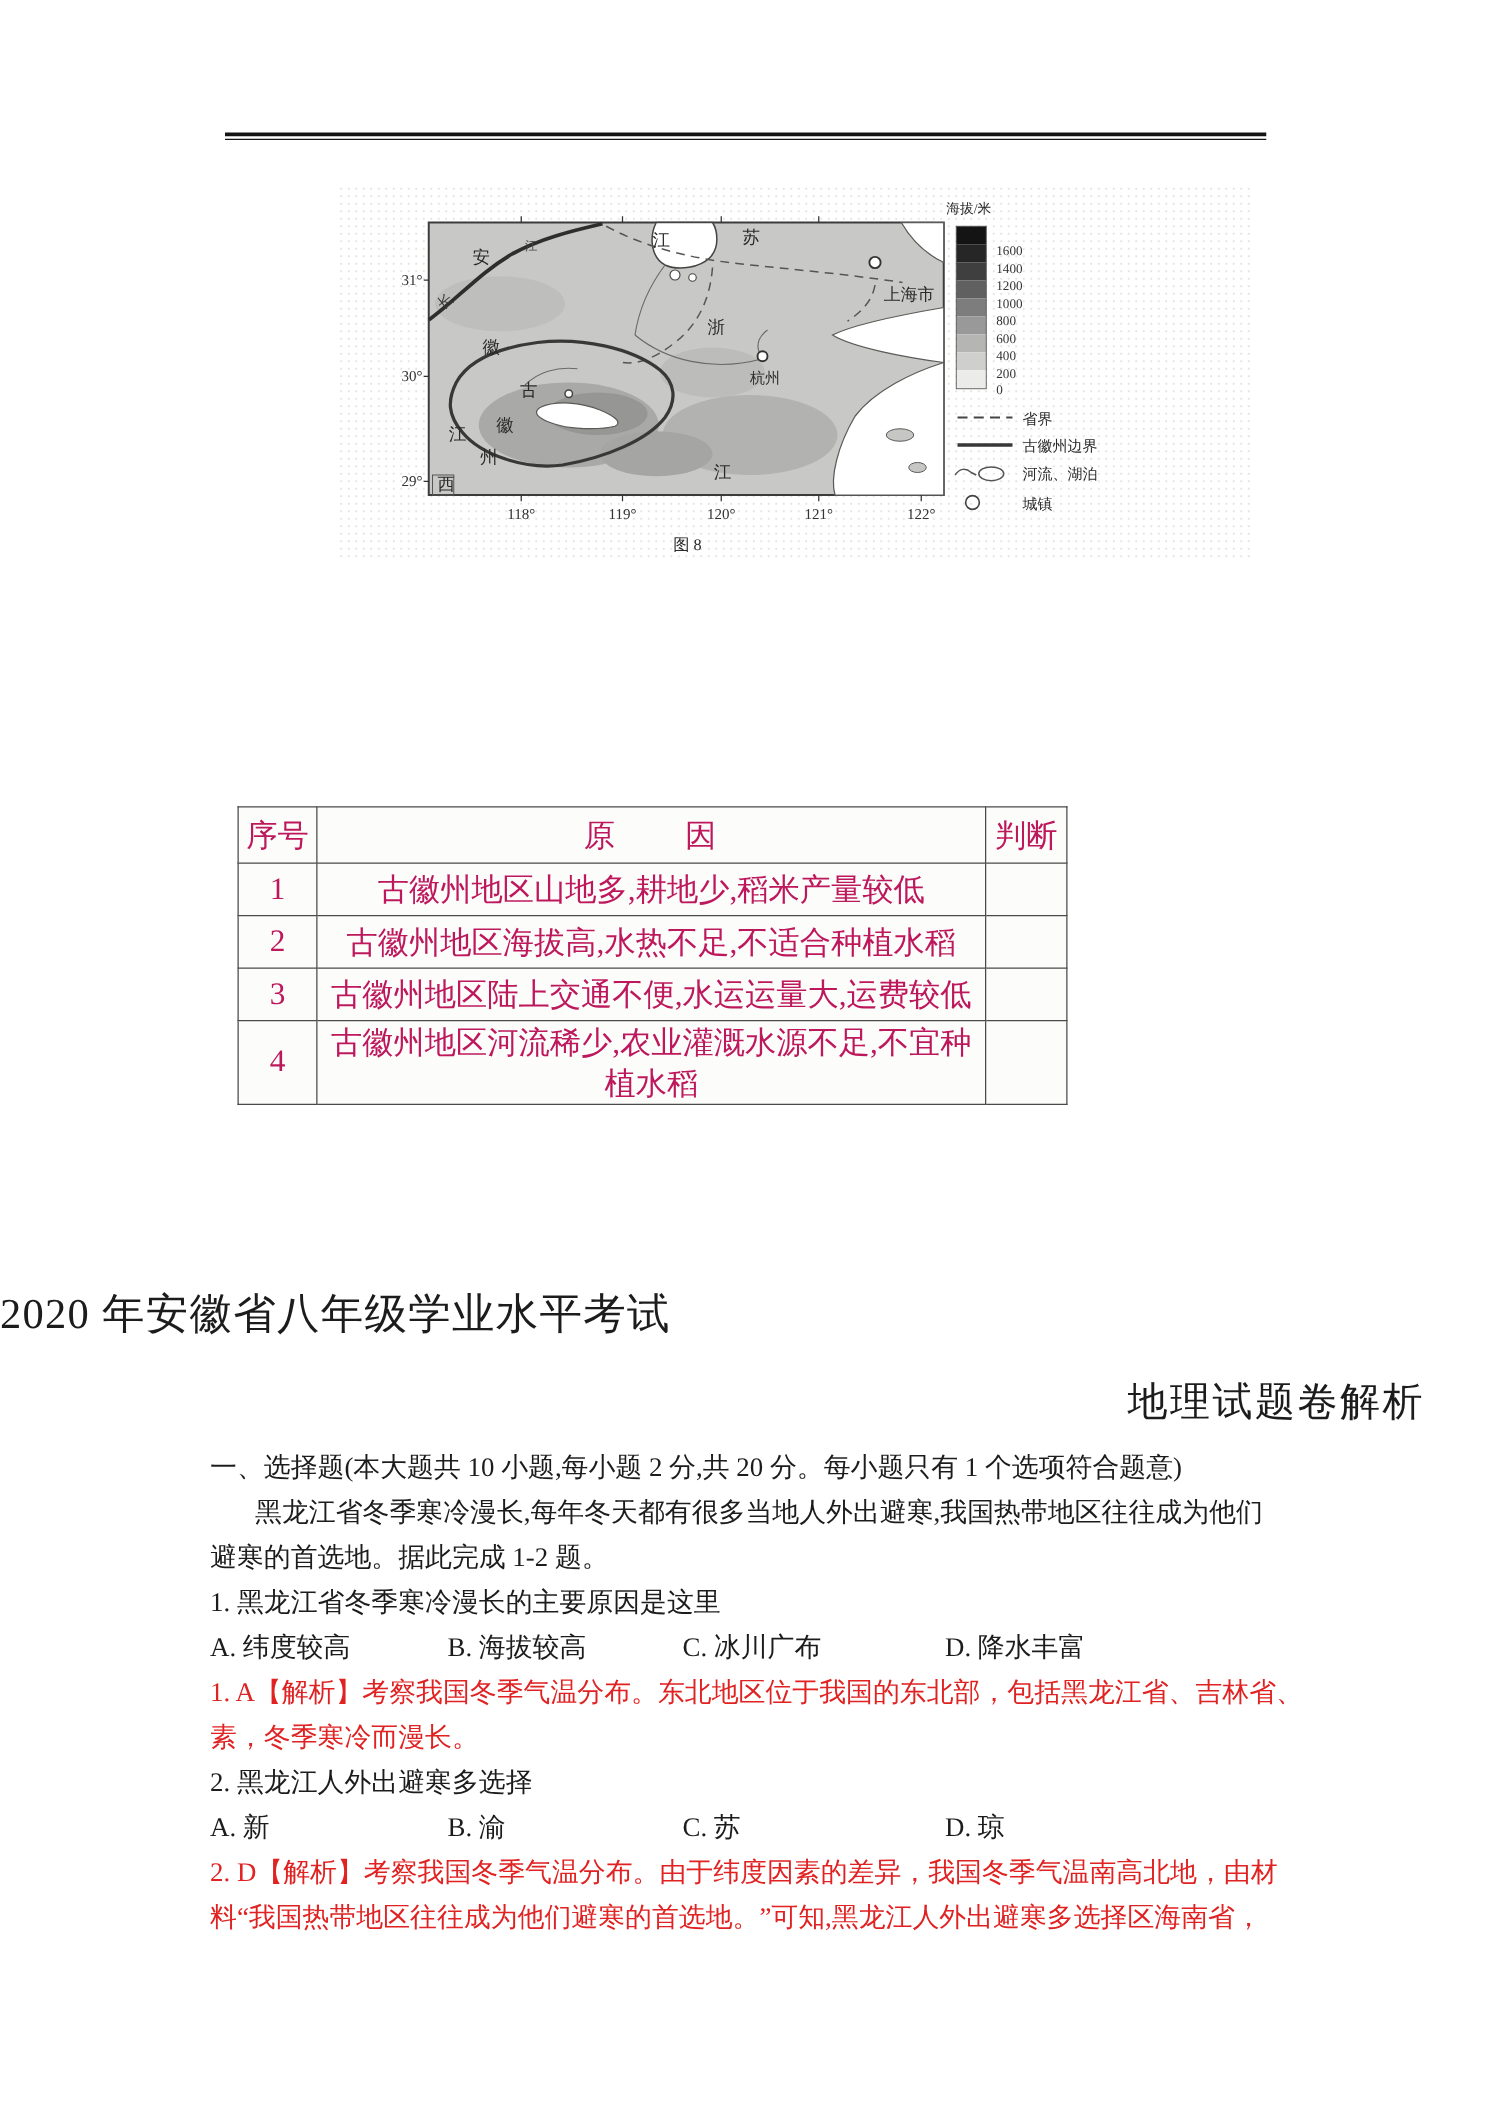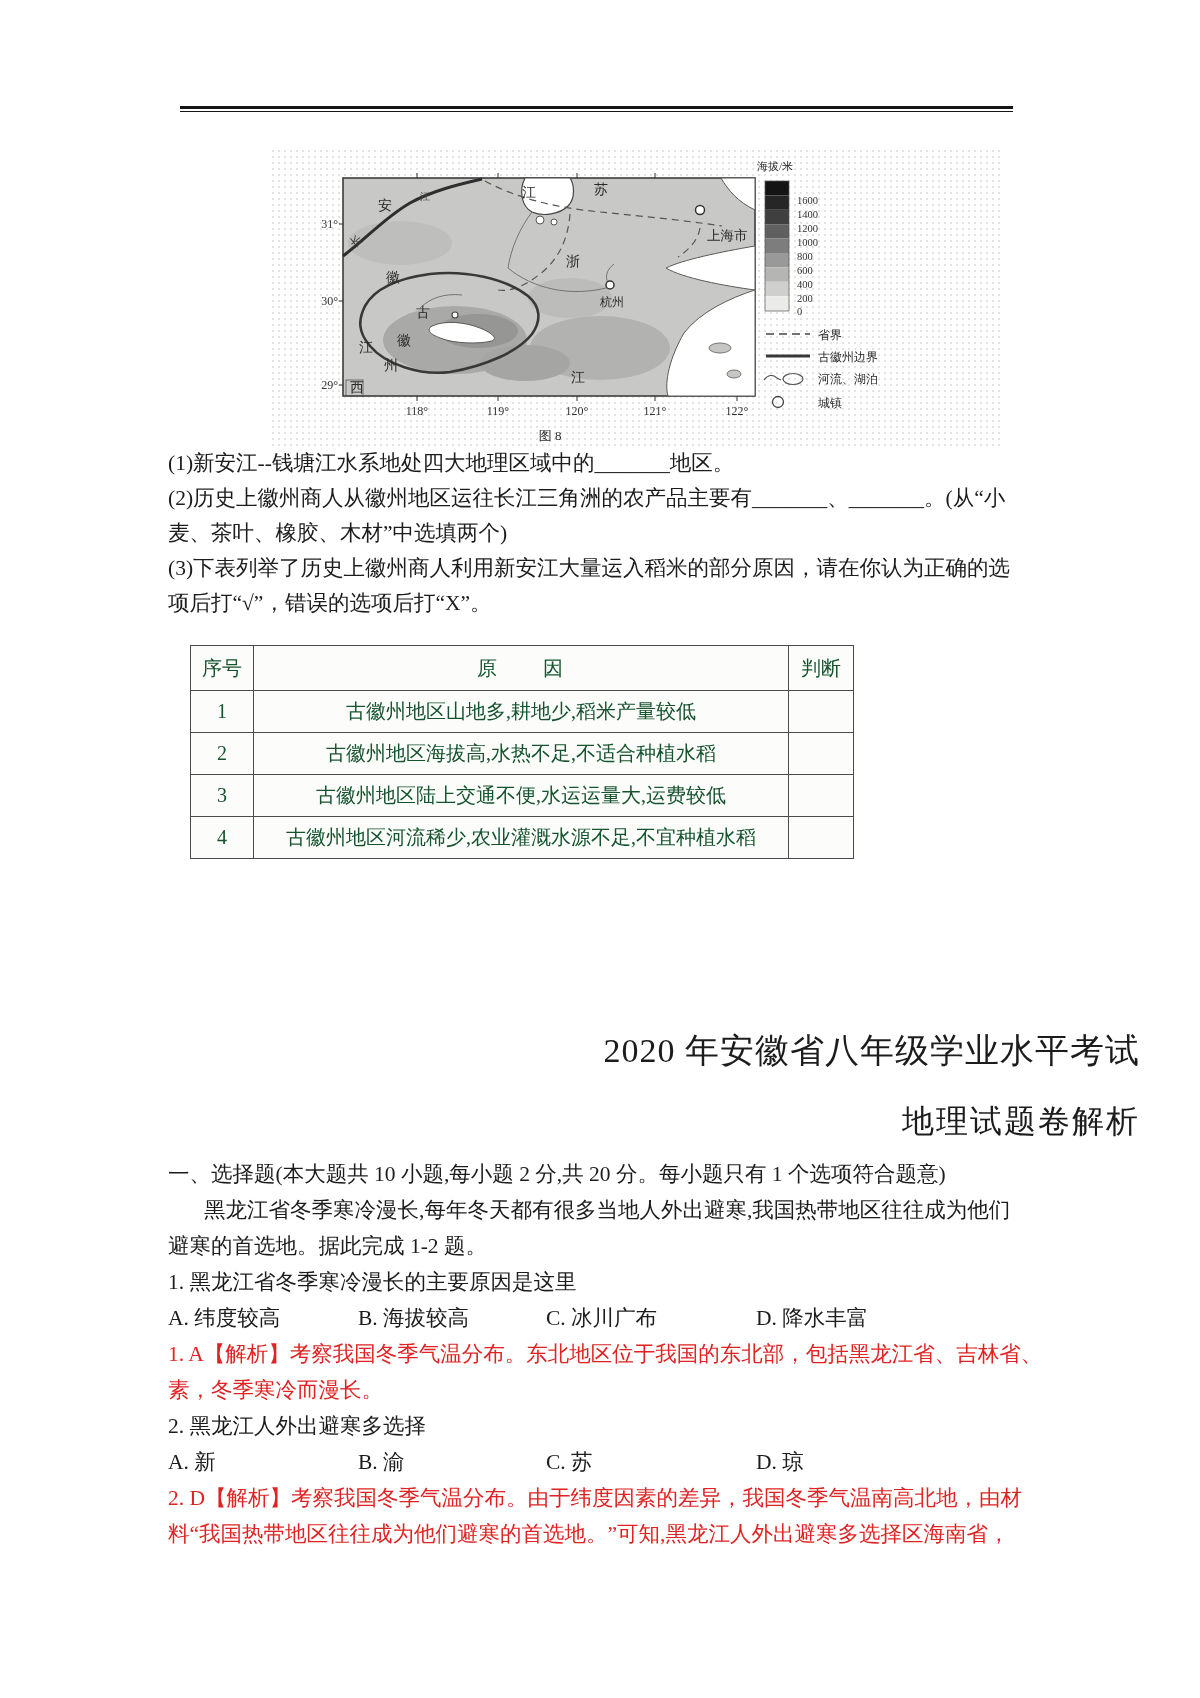--- a/index.html
+++ b/index.html
@@ -13,32 +13,32 @@
   }
   .figure {
     position:absolute; left:270px; top:148px; width:730px; height:300px;
     background-image:radial-gradient(#e3e3e1 0.8px, transparent 0.9px);
     background-size:6px 6px;
   }
   .qblock { position:absolute; left:168px; top:446px; width:886px; font-size:21.5px; line-height:35px; }
   .qline { height:35px; white-space:nowrap; }
   .qtable {
     position:absolute; left:190px; top:645px; width:664px;
-    border-collapse:collapse; font-size:20px; color:#14532d;
+    border-collapse:collapse; font-size:25px; color:#be185d;
     background:#fcfcfb;
   }
   .qtable td, .qtable th {
     border:1.6px solid #4a4a4a; font-weight:normal; height:41px; padding:0;
   }
   .qtable tr.hdr th { height:44px; }
   .col-no   { width:62px;  text-align:center; }
   .col-res  { text-align:center; padding-left:14px; }
   .qtable th.col-res { text-align:center; padding-left:0; letter-spacing:2px; }
   .col-jud  { width:64px; text-align:center; }
-  .title1 { position:absolute; left:0; top:1028px; width:1140px; text-align:right; font-size:34px; letter-spacing:1px; }
+  .title1 { position:absolute; left:0; top:1028px; width:1140px; text-align:left; font-size:34px; letter-spacing:1px; }
   .title2 { position:absolute; left:0; top:1100px; width:1140px; text-align:right; font-size:32px; letter-spacing:2px; }
   .exam { position:absolute; left:168px; top:1156px; width:886px; font-size:21.5px; line-height:36px;font-family:Liberation Serif, serif; }
   .eline { height:36px; white-space:nowrap; }
   .indent { padding-left:36px; }
   .opts { display:flex; }
   .opt-a { width:190px; } .opt-b { width:188px; } .opt-c { width:210px; } .opt-d { flex:1; }
   .red { color:var(--analysis-red,#e02020); }
   svg text { font-family:"Liberation Serif","DejaVu Serif",serif; }
 </style>
 </head>
@@ -180,27 +180,20 @@
         <ellipse cx="523" cy="231" rx="10" ry="5.5" fill="none" stroke="#555555" stroke-width="1.2"></ellipse>
         <text x="548" y="235" font-size="12" fill="#2a2a2a">河流、湖泊</text>
         <circle cx="508" cy="254" r="5.5" fill="none" stroke="#444444" stroke-width="1.3"></circle>
         <text x="548" y="259" font-size="12" fill="#2a2a2a">城镇</text>
       </g>
 
       <text x="280" y="292" font-size="13" fill="#2a2a2a" text-anchor="middle">图 8</text>
     </svg>
   </div>
 
-  <div class="qblock">
-    <div class="qline">(1)新安江--钱塘江水系地处四大地理区域中的_______地区。</div>
-    <div class="qline">(2)历史上徽州商人从徽州地区运往长江三角洲的农产品主要有_______、_______。(从“小</div>
-    <div class="qline">麦、茶叶、橡胶、木材”中选填两个)</div>
-    <div class="qline">(3)下表列举了历史上徽州商人利用新安江大量运入稻米的部分原因，请在你认为正确的选</div>
-    <div class="qline">项后打“√”，错误的选项后打“X”。</div>
-  </div>
 
   <table class="qtable">
     <tbody>
         <tr class="hdr">
       <th class="col-no">序号</th>
       <th class="col-res">原　　因</th>
       <th class="col-jud">判断</th>
     </tr>
     <tr>
       <td class="col-no">1</td>

